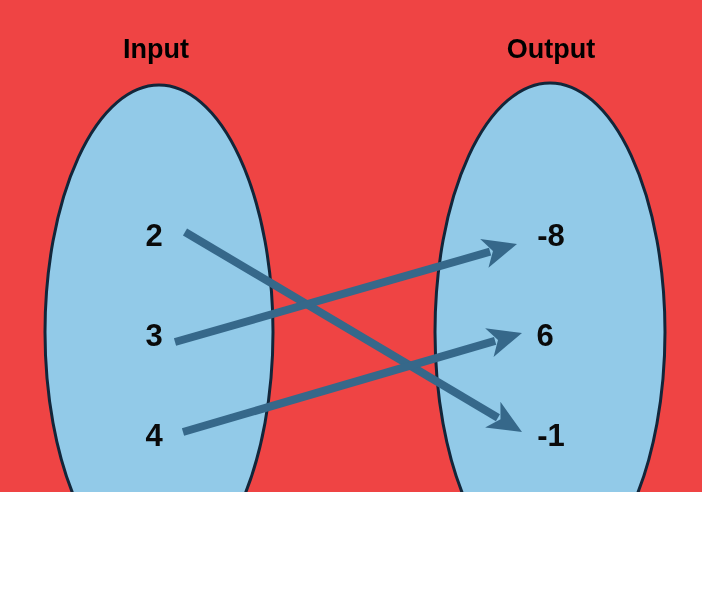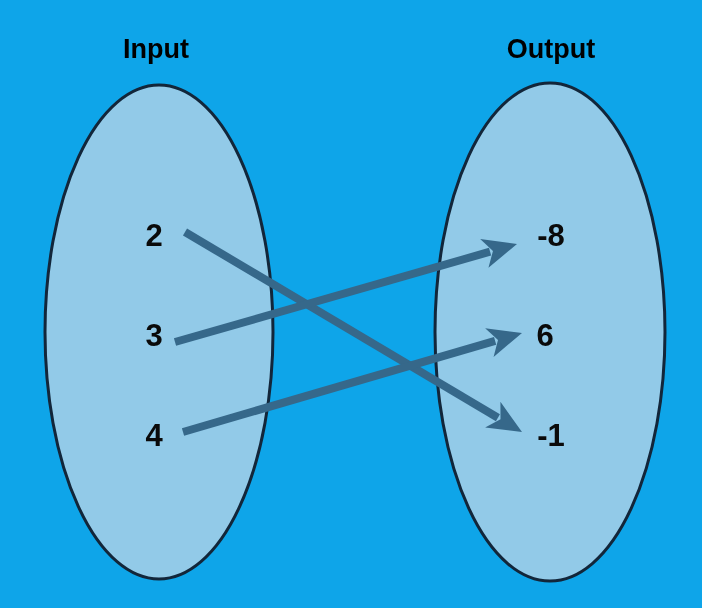--- a/index.html
+++ b/index.html
@@ -7,22 +7,22 @@
     margin: 0;
     padding: 0;
     background: #ffffff;
   }
   body {
     font-family: "Liberation Sans", sans-serif;
   }
   #canvas {
     position: relative;
     width: 702px;
-    height: 608px;
-    background: #0ea5e9;
+    height: 492px;
+    background: #ef4444;
     overflow: hidden;
   }
   #diagram-svg {
     position: absolute;
     left: 0;
     top: 0;
     width: 702px;
     height: 608px;
     display: block;
   }

